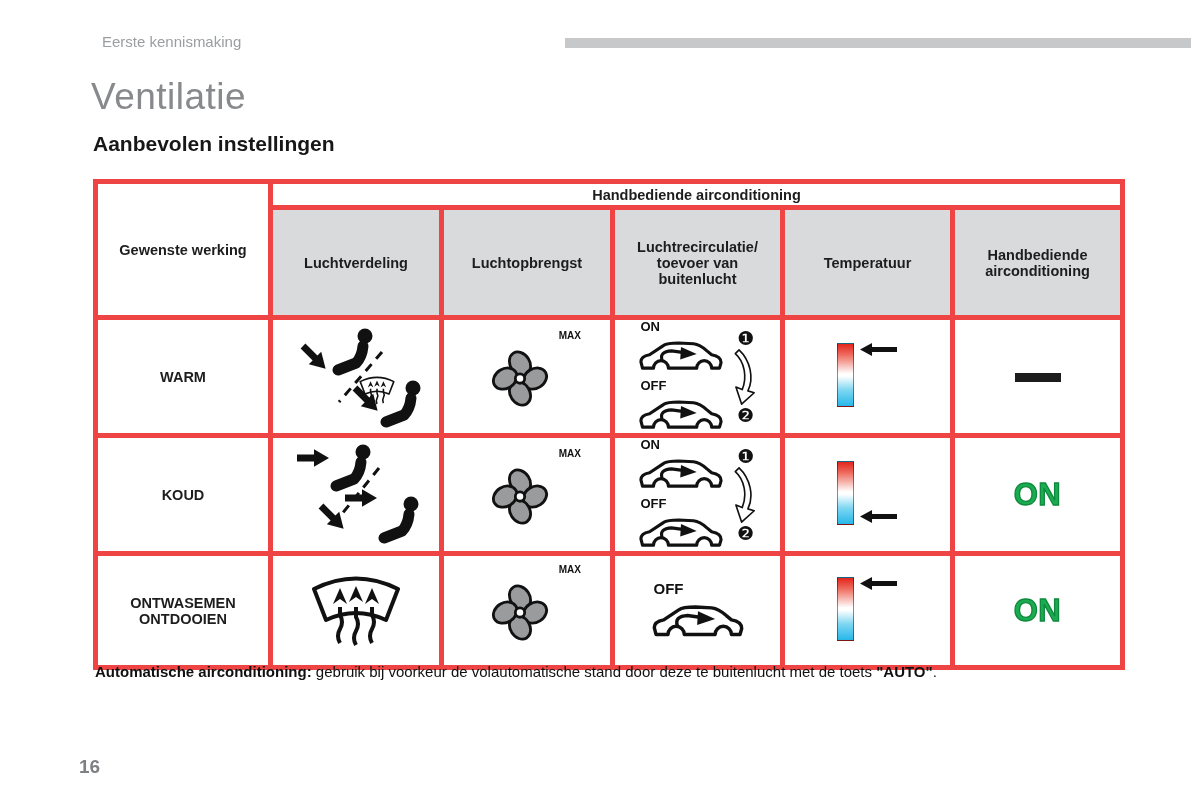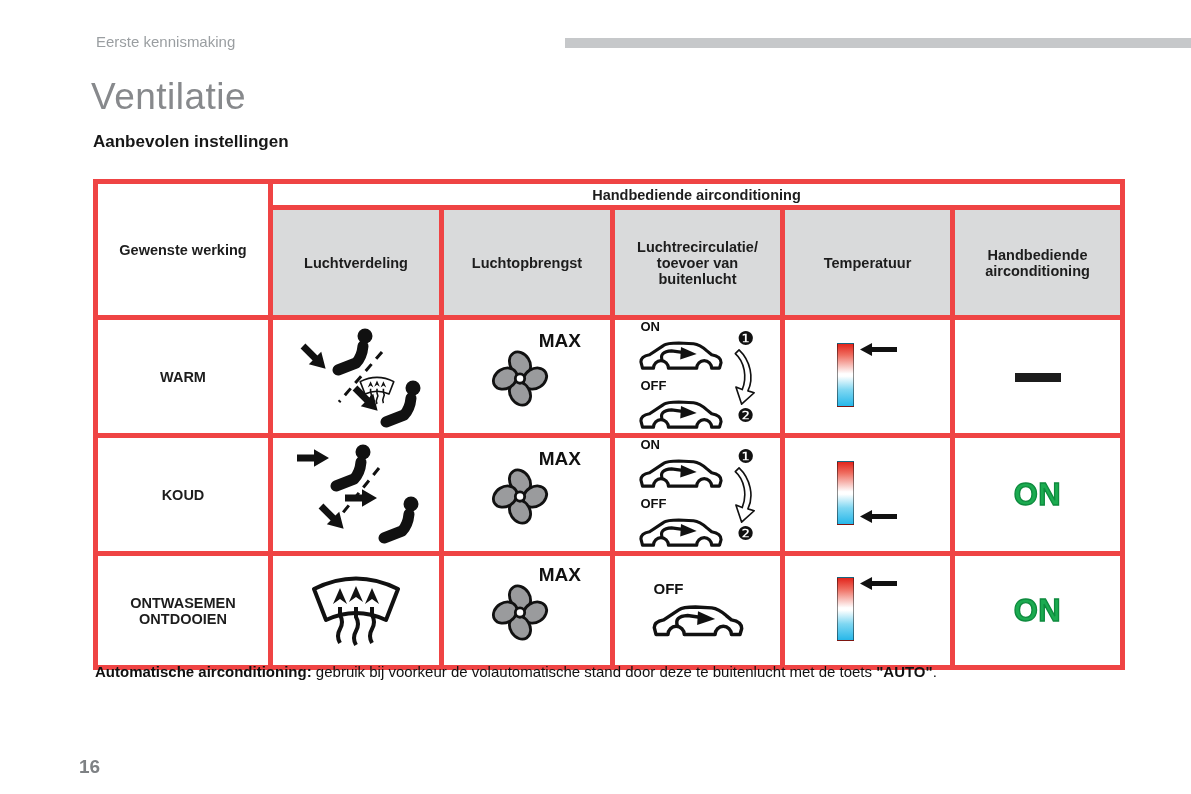--- a/index.html
+++ b/index.html
@@ -1,43 +1,43 @@
 <!DOCTYPE html>
 <html><head>
 <meta charset="utf-8">
 <style>
   * { margin:0; padding:0; box-sizing:border-box; }
   html,body { background:#fff; }
   .page {
     position:relative; width:1191px; height:794px; background:#ffffff;
     font-family:"Liberation Sans", sans-serif; color:#1b1b1b; overflow:hidden;
   }
-  .breadcrumb { position:absolute; left:96px; top:33px; font-size:15px; color:#9a9ea1; }
+  .breadcrumb { position:absolute; left:102px; top:33px; font-size:15px; color:#9a9ea1; }
   .header-bar { position:absolute; left:565px; top:38px; width:626px; height:10px; background:#c6c8ca; }
   .doc-title { position:absolute; left:91px; top:76px; font-size:37px; color:#87898c; letter-spacing:.5px; }
-  .section-heading { position:absolute; left:93px; top:132px; font-size:17px; font-weight:bold; color:#171717; }
+  .section-heading { position:absolute; left:93px; top:132px; font-size:21px; font-weight:bold; color:#171717; }
 
   table.settings { position:absolute; left:93px; top:179px; border-collapse:collapse; table-layout:fixed; }
   table.settings td {
     border:5px solid #ef4444; text-align:center; vertical-align:middle;
     font-size:14.5px; color:#1d1d1d; background:#fff;
   }
   td.corner { width:175px; background:#fff; font-weight:bold; }
   td.group  { height:26px; background:#fff; font-weight:bold; font-size:15px; }
   tr.subhead td { height:110px; background:#d9dadb; font-weight:bold; }
   tr.datarow td { height:114px; }
   td.rowlabel { background:#d9dadb; font-weight:bold; font-size:14px; }
   .preline { white-space:pre-line; }
 
   .icon-wrap { display:inline-block; vertical-align:middle; }
 
   
   .fan-wrap { position:relative; display:inline-block; width:104px; height:82px; }
   .fan-wrap svg { position:absolute; left:6px; top:2px; }
-  .max-label { position:absolute; right:-2px; top:-4px; font-size:19px; font-weight:bold; color:#111; }
+  .max-label { position:absolute; right:-2px; top:-4px; font-size:10px; font-weight:bold; color:#111; }
 
   
   .recirc { display:flex; align-items:center; justify-content:center; gap:8px; }
   .recirc-col { display:flex; flex-direction:column; gap:5px; }
   .car-group { display:flex; flex-direction:column; align-items:flex-start; }
   .car-label { font-weight:bold; font-size:13px; line-height:1; margin:0 0 1px 4px; color:#111; }
   .steps-col { display:flex; flex-direction:column; align-items:center; }
   .step { font-size:19px; line-height:1; color:#111;
           font-family:"DejaVu Sans","Liberation Sans",sans-serif; }
 

